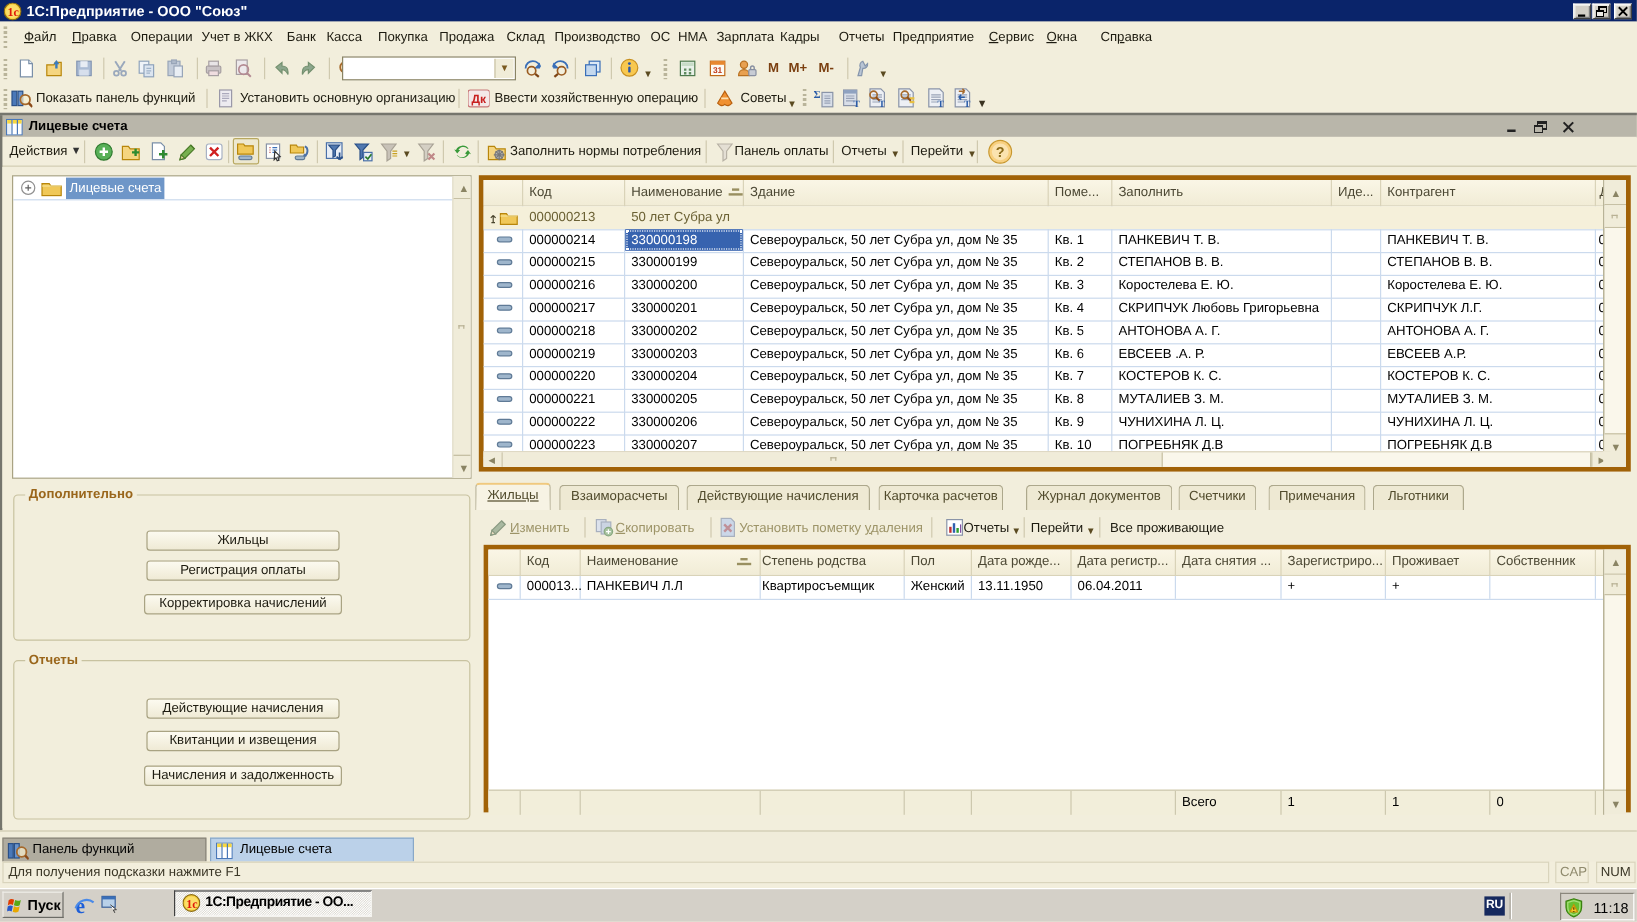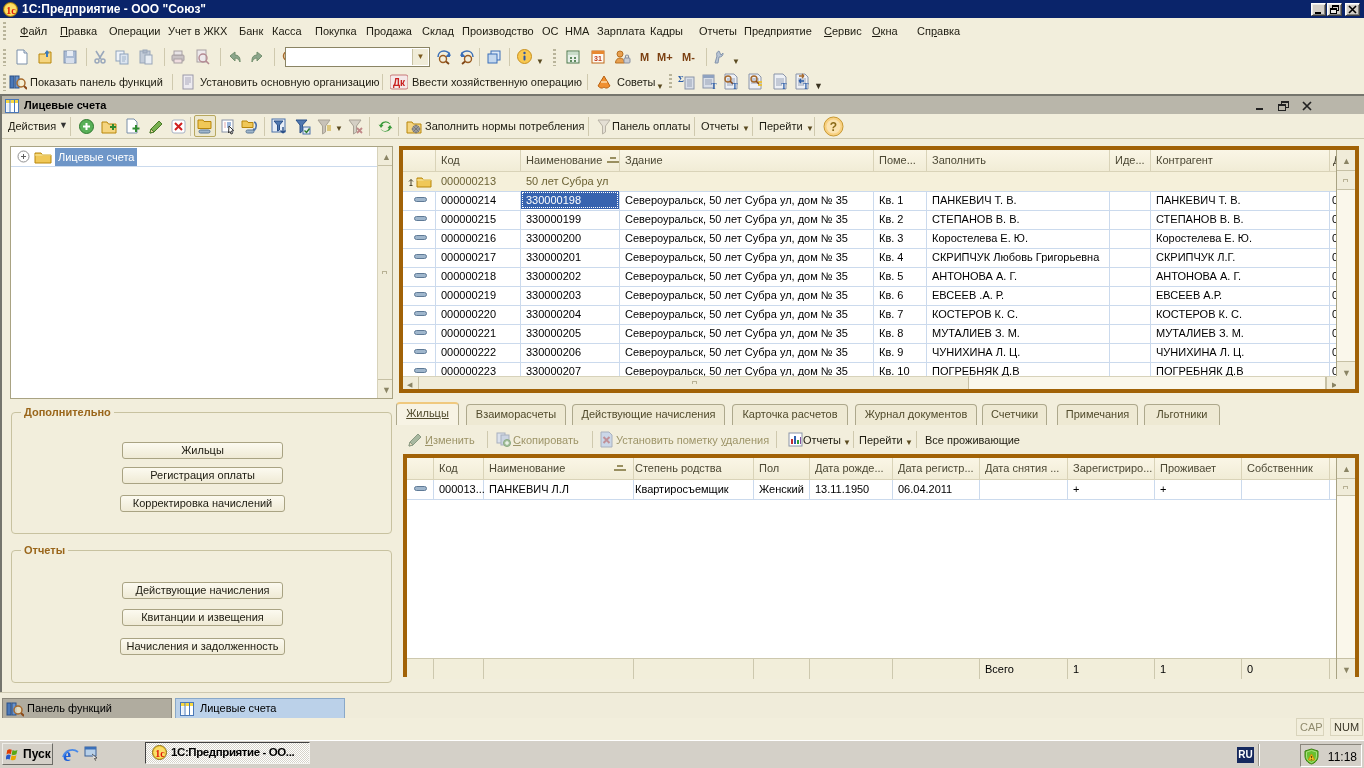--- a/index.html
+++ b/index.html
@@ -682,21 +682,21 @@
 <div class="ab" style="right:0;top:0;width:16px;height:12px;background:#F0ECD9;border-left:1px solid #C6C0A4">
         <div class="sbarrow" style="left:5px;top:3px;font-size:7px">▶</div>
       </div>
 </div>
 <div class="ab" style="right:0;bottom:0;width:19px;height:13px;background:#F0ECD9"></div>
 </div>
 <div class="ab" id="lowpane">
 <div class="tab" style="left:396px;top:402px;width:63px;height:23px;background:#F7F3E4;border-top:2px solid #F0C97E;line-height:19px;z-index:2"><span style="text-decoration:underline">Жильцы</span></div>
 <div class="tab" style="left:466px;top:404px;width:100px;height:21px;line-height:19px">Взаиморасчеты</div>
 <div class="tab" style="left:572px;top:404px;width:153px;height:21px;line-height:19px">Действующие начисления</div>
-<div class="tab" style="left:732px;top:404px;width:116px;height:21px;line-height:19px">Карточка расчетов</div>
+<div class="tab" style="left:732px;top:404px;width:104px;height:21px;line-height:19px">Карточка расчетов</div>
 <div class="tab" style="left:855px;top:404px;width:122px;height:21px;line-height:19px">Журнал документов</div>
 <div class="tab" style="left:982px;top:404px;width:65px;height:21px;line-height:19px">Счетчики</div>
 <div class="tab" style="left:1057px;top:404px;width:81px;height:21px;line-height:19px">Примечания</div>
 <div class="tab" style="left:1144px;top:404px;width:76px;height:21px;line-height:19px">Льготники</div>
 <div class="ab" style="left:407px;top:431px">
       <svg width="17" height="17" viewBox="0 0 17 17">
         <path d="M2 15l1-4 8-8 3 3-8 8z" fill="#A8B8A0" stroke="#8A9A82"></path>
         <path d="M11 3l3 3" stroke="#8A9A82"></path>
         <path d="M2 15l1-4 3 3z" fill="#E8DCC0" stroke="#8A9A82"></path>
       </svg>
@@ -838,20 +838,23 @@
           <rect x="5.5" y="1" width="4" height="3" fill="#F8D840"></rect>
           <rect x="10" y="1" width="3" height="3" fill="#F8D840"></rect>
           <path d="M5 1v12M9.5 1v12" stroke="#4A78B8"></path>
           <rect x="1.5" y="4.5" width="2.5" height="8" fill="#E8F0FA"></rect>
         </svg>
       </div>
       <span style="position:absolute;left:24px;top:3px">Лицевые счета</span>
     </div>
 </div>
 <div class="ab" id="status">
+<div class="sfield" style="left:2px;width:1289px">
+      <span style="position:absolute;left:4px;top:2px">Для получения подсказки нажмите F1</span>
+    </div>
 <div class="sfield" style="left:1296px;width:28px">
       <span style="position:absolute;left:3px;top:2px;color:#8f8a6d">CAP</span>
     </div>
 <div class="sfield" style="left:1330px;width:33px">
       <span style="position:absolute;left:3px;top:2px;color:#3a3626">NUM</span>
     </div>
 </div>
 <div class="ab" id="task">
 <div class="raised" style="left:2px;top:2px;width:51px;height:22px">
 <div class="ab" style="left:3px;top:3px">

